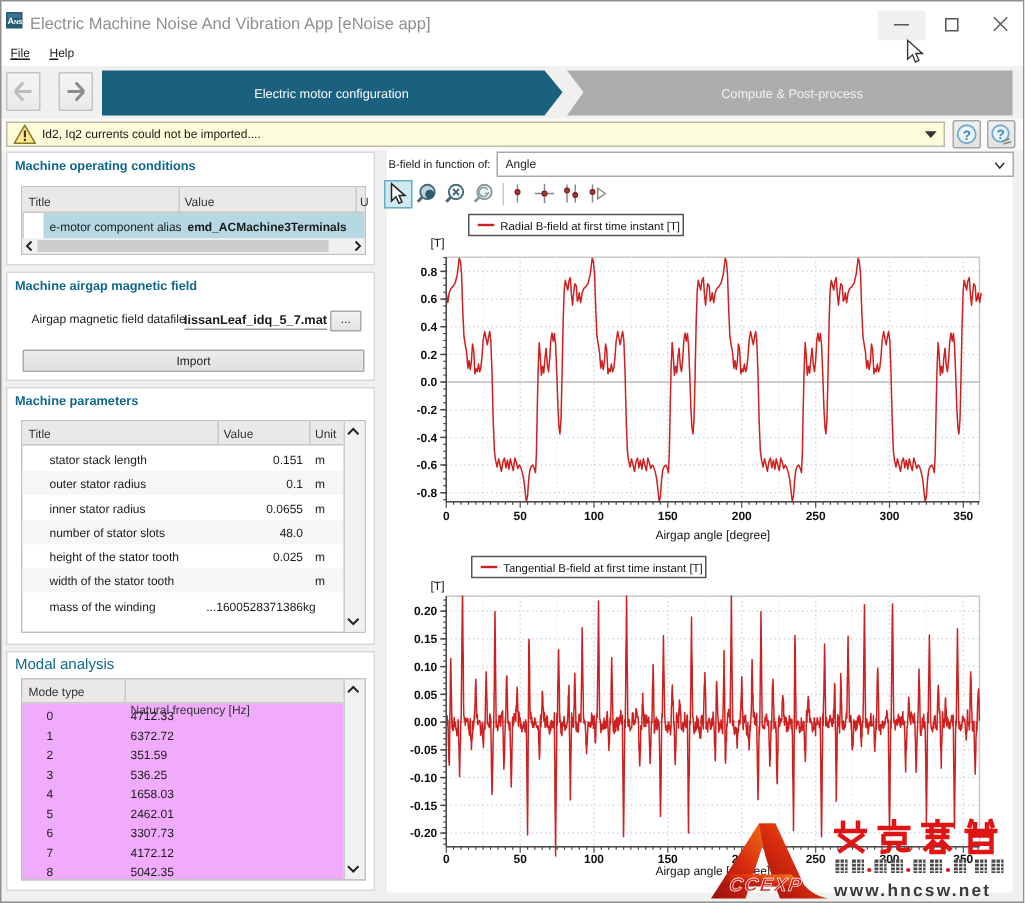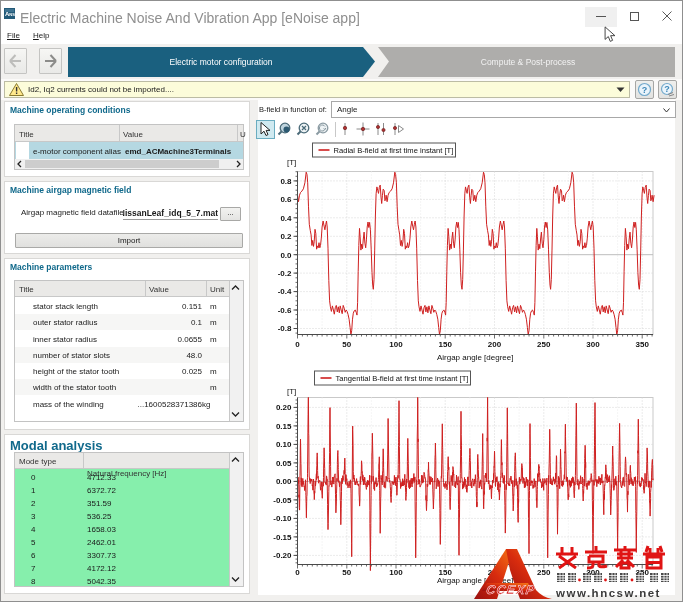--- a/index.html
+++ b/index.html
@@ -6,21 +6,21 @@
 .frame{position:absolute;left:0;top:0;width:683px;height:602px;border:1px solid #8f8f8f;z-index:99;pointer-events:none;}
 .abs{position:absolute;}
 .t8{font-size:8px;color:#1a1a1a;}
 </style></head><body>
 
 <div class="abs" style="left:0;top:0;width:683px;height:27px;background:#fff;"></div>
 <div class="abs" style="left:4px;top:8px;width:11px;height:11px;background:#235a78;">
  <div style="position:absolute;left:1px;top:1px;width:9px;height:3px;background:#3d7290;"></div>
  <div style="position:absolute;left:1px;bottom:1px;font-size:6px;line-height:6px;color:#fff;font-weight:bold;">A<span style="font-size:4px;">NS</span></div>
 </div>
-<div class="abs" style="left:20px;top:10px;font-size:14px;color:#8f8f8f;">Electric Machine Noise And Vibration App [eNoise app]</div>
+<div class="abs" style="left:20px;top:10px;font-size:11px;color:#8f8f8f;">Electric Machine Noise And Vibration App [eNoise app]</div>
 <div class="abs" style="left:585px;top:7px;width:32px;height:20px;background:#f0f0f0;"></div>
 <div class="abs" style="left:596px;top:16px;width:10px;height:1.2px;background:#555;"></div>
 <div class="abs" style="left:630px;top:11.5px;width:9px;height:9px;border:1px solid #555;"></div>
 <svg class="abs" style="left:660px;top:9px" width="14" height="14">
     <path d="M2.5,2.5 L11.5,11.5 M11.5,2.5 L2.5,11.5" stroke="#5a5a5a" stroke-width="1"></path>
   </svg>
 
 <div class="abs" style="left:0;top:27px;width:683px;height:17px;background:#fff;"></div>
 <div class="abs t8" style="left:7px;top:31px;text-decoration:underline;"><span style="text-decoration:underline">F</span>ile</div>
 <div class="abs t8" style="left:33px;top:31px;"><span style="text-decoration:underline">H</span>elp</div>
@@ -136,22 +136,22 @@
  <div style="position:absolute;right:0;top:0;width:14px;height:140px;background:#f1f1f1;border-left:1px solid #c8c8c8;"></div>
  <svg style="position:absolute;right:3px;top:3px" width="9" height="8">
       <path d="M1,5.5 L4.5,2 L8,5.5" stroke="#222" stroke-width="1.3" fill="none"></path>
     </svg>
  <svg style="position:absolute;right:3px;bottom:3px" width="9" height="8">
       <path d="M1,2.5 L4.5,6 L8,2.5" stroke="#222" stroke-width="1.3" fill="none"></path>
     </svg>
 </div>
 
 <div class="abs" style="left:4px;top:434px;width:246px;height:160px;background:#fff;border:1px solid #d9d8d6;"></div>
-<div class="abs" style="left:10px;top:438px;font-size:13px;font-weight:bold;color:#10698b;">Modal analysis</div>
-<div class="abs" style="left:14px;top:452px;width:230px;height:135px;border:1px solid #c3c3c3;background:#86efac;">
+<div class="abs" style="left:10px;top:438px;font-size:10px;font-weight:normal;color:#10698b;">Modal analysis</div>
+<div class="abs" style="left:14px;top:452px;width:230px;height:135px;border:1px solid #c3c3c3;background:#f0abfc;">
  <div style="position:absolute;left:0;top:0;width:214px;height:16px;background:#eae9e7;border-bottom:1px solid #c8c8c8;"></div>
  <div style="position:absolute;left:68px;top:0;width:1px;height:16px;background:#c8c8c8;"></div>
  <div class="t8" style="position:absolute;left:4px;top:4px;color:#333;">Mode type</div>
  <div class="t8" style="position:absolute;left:72px;top:16px;color:#333;">Natural frequency [Hz]</div>
  <div class="t8" style="position:absolute;left:16px;top:20px;">0</div>
     <div class="t8" style="position:absolute;left:72px;top:20px;">4712.33</div>
  <div class="t8" style="position:absolute;left:16px;top:33px;">1</div>
     <div class="t8" style="position:absolute;left:72px;top:33px;">6372.72</div>
  <div class="t8" style="position:absolute;left:16px;top:46px;">2</div>
     <div class="t8" style="position:absolute;left:72px;top:46px;">351.59</div>

